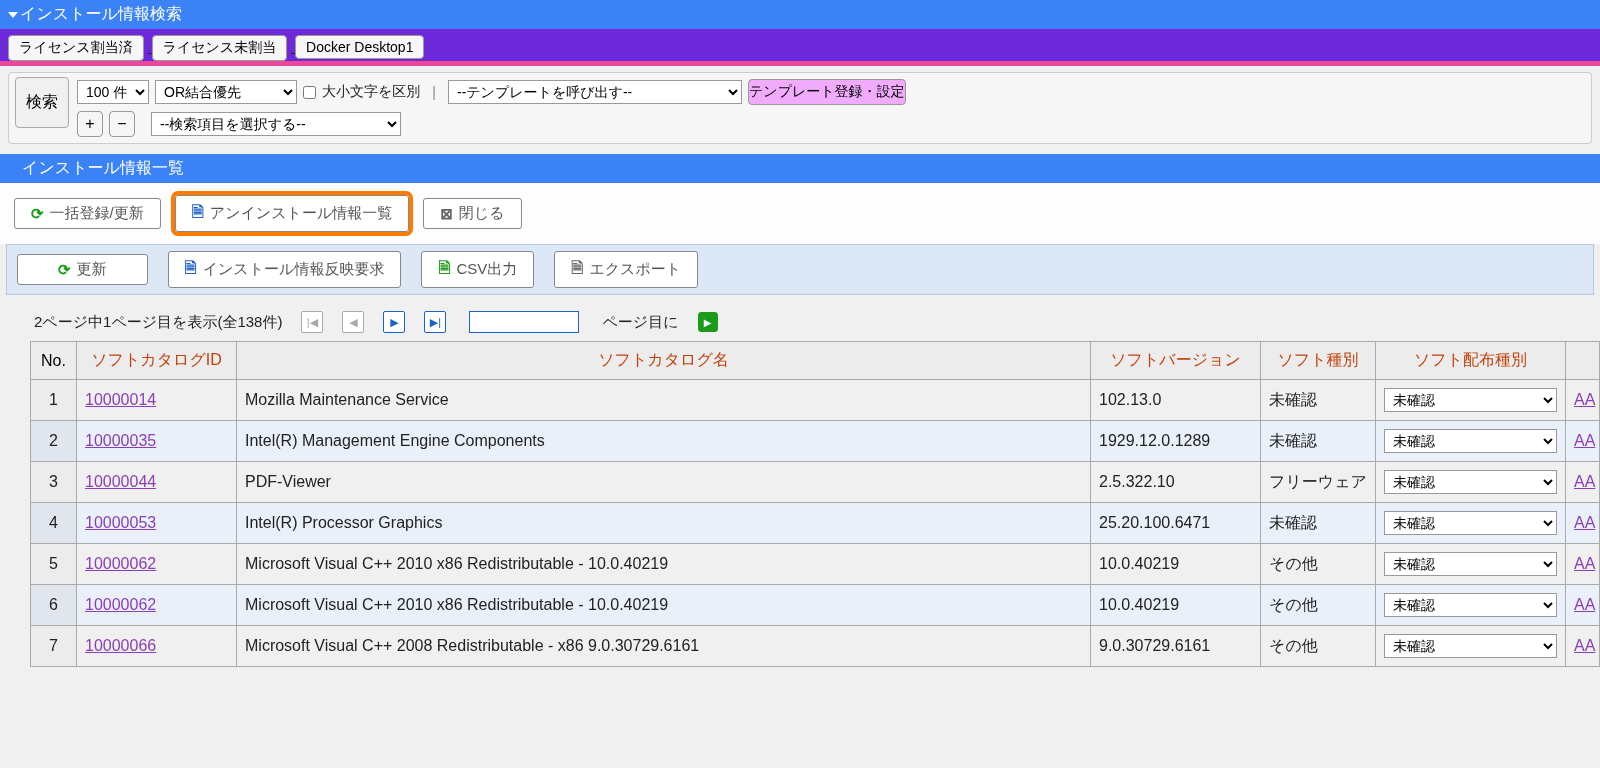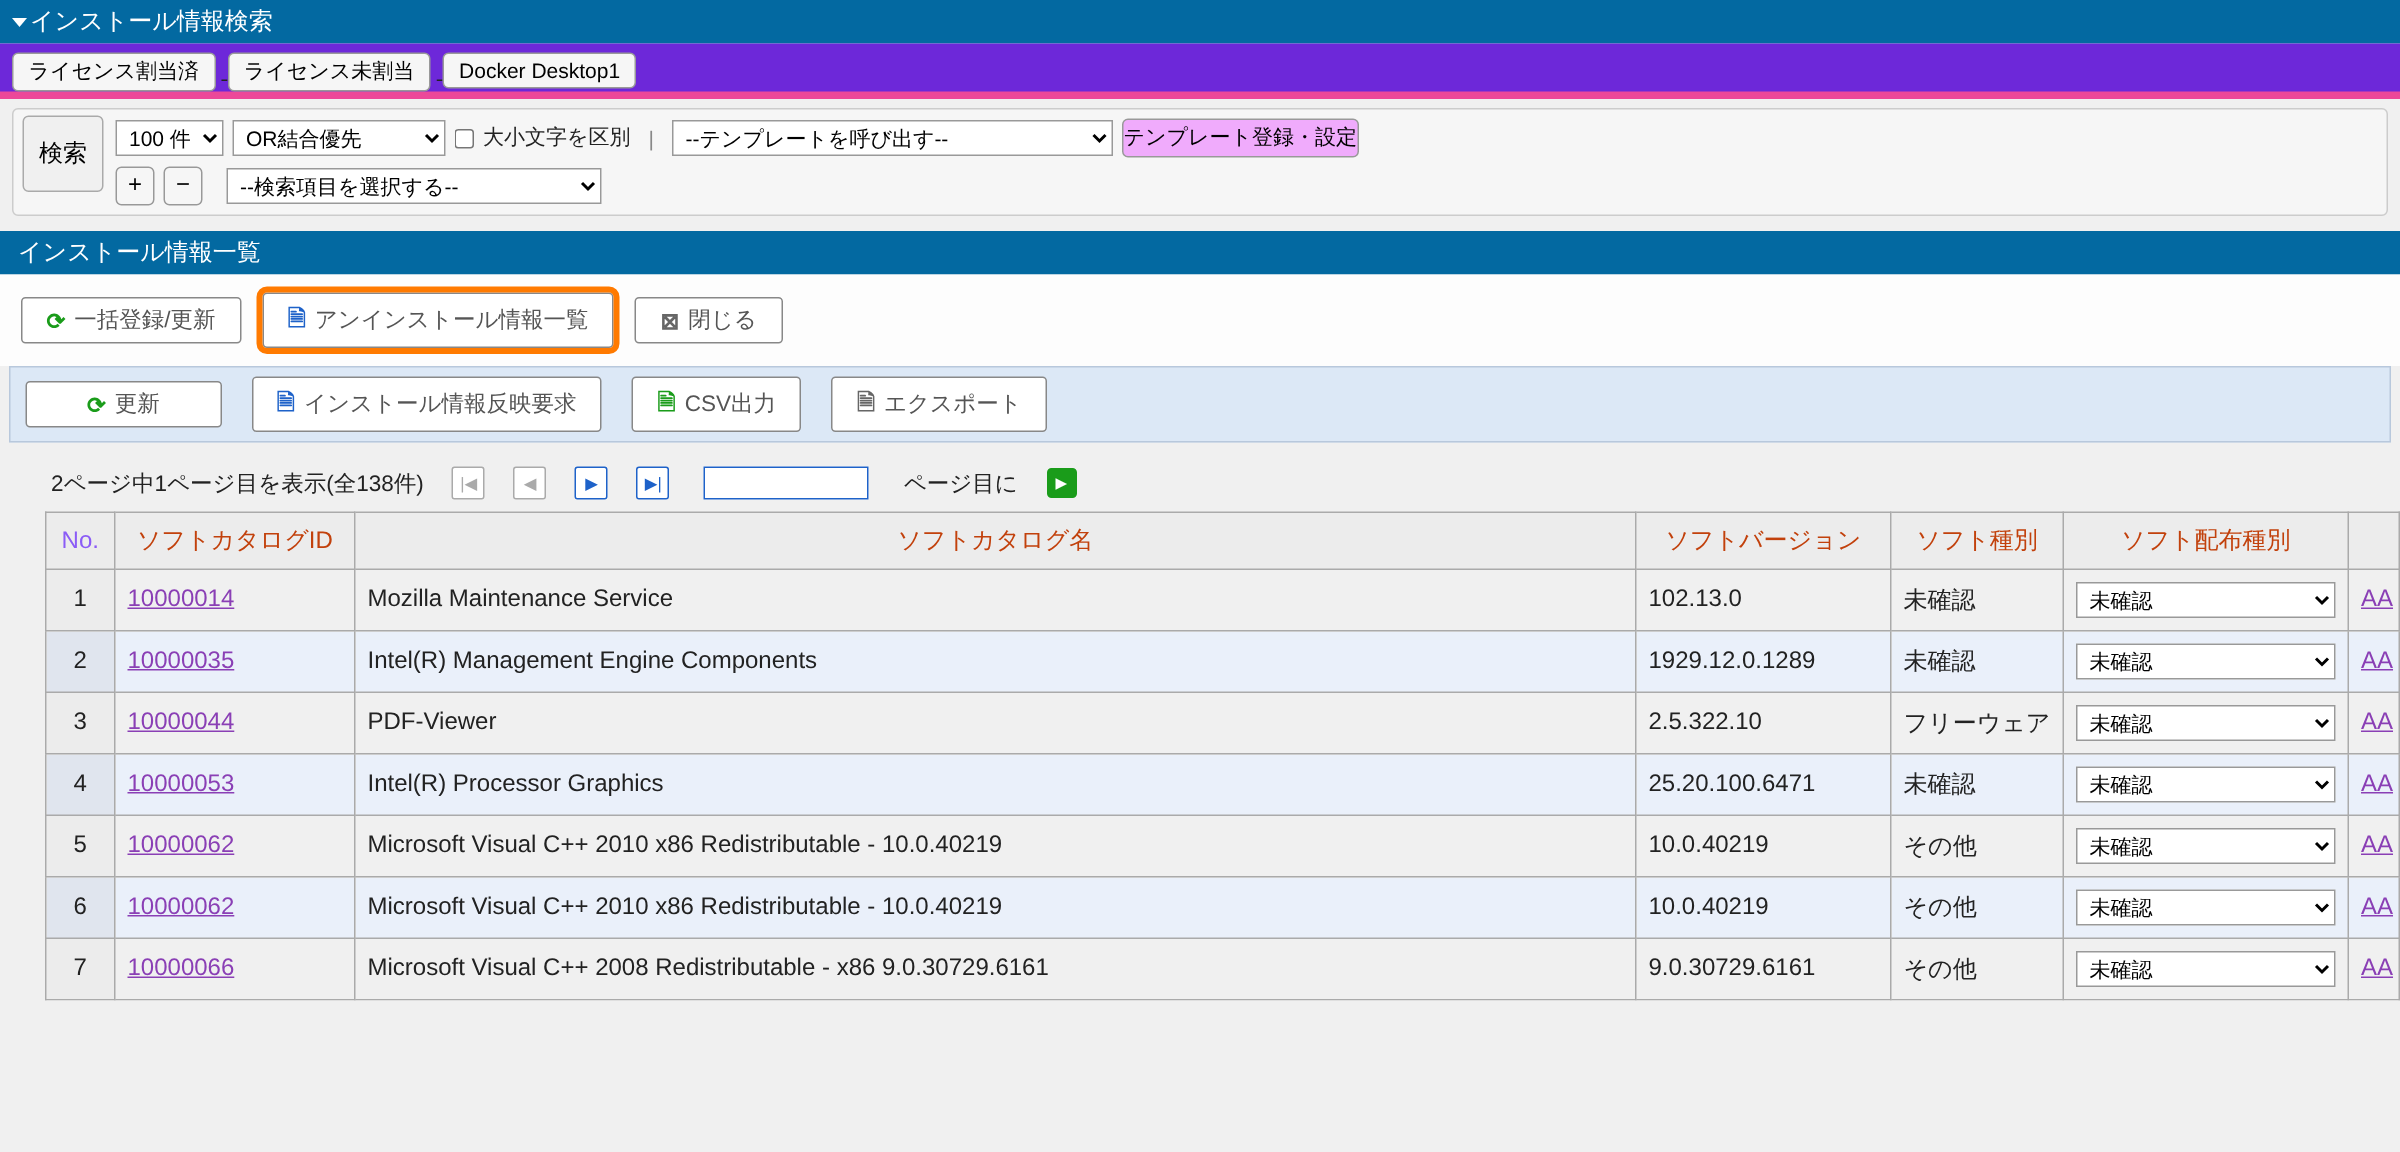--- a/index.html
+++ b/index.html
@@ -1,19 +1,19 @@
 <!DOCTYPE html>
 <html><head>
 <meta charset="utf-8">
 <style>
 * { box-sizing: border-box; margin: 0; padding: 0; }
 body { font-family: "Meiryo", "MS PGothic", sans-serif; font-size: 14px; background: #f0f0f0; color: #222; }
 
 .section-header {
-  background: #0369a1;
+  background: #3b82f6;
   color: #fff;
   padding: 4px 10px;
   font-size: 16px;
   display: flex;
   align-items: center;
 }
 .section-header .triangle {
   display: inline-block;
   width: 0; height: 0;
   border-left: 6px solid #fff;
@@ -176,21 +176,21 @@
   text-align: left;
   white-space: nowrap;
   overflow: hidden;
 }
 .data-table th {
   background: #ececec;
   color: #c2410c;
   font-weight: normal;
   text-align: center;
 }
-.data-table th.no-col { color: #8b5cf6; width: 46px; }
+.data-table th.no-col { color: #000000; width: 46px; }
 .data-table td.no-cell { text-align: center; background: #ececec; }
 .data-table tr.even td { background: #eaf0fa; }
 .data-table tr.even td.no-cell { background: #e0e5ee; }
 .link { color: #8a3fb5; text-decoration: underline; cursor: pointer; }
 .data-table select { width: 100%; }
 
 .col-no { width: 46px; }
 .col-id { width: 160px; }
 .col-name { width: auto; }
 .col-ver { width: 170px; }
@@ -225,21 +225,21 @@
       <button class="std-btn">テンプレート登録・設定</button>
     </div>
     <div class="search-row" style="margin-top:6px">
       <button class="sq-btn">+</button>
       <button class="sq-btn">−</button>
       <select style="width:250px;margin-left:10px"><option>--検索項目を選択する--</option></select>
     </div>
   </div>
 </div>
 
-<div class="section-header" style="padding-left:12px">
+<div class="section-header" style="padding-left:22px">
   <span>インストール情報一覧</span>
 </div>
 
 <div class="action-bar">
   <button class="icon-btn">
     <span class="icon-green">⟳</span>
     <span>一括登録/更新</span>
   </button>
   <button class="icon-btn highlighted">
     <span class="icon-blue">🗎</span>

